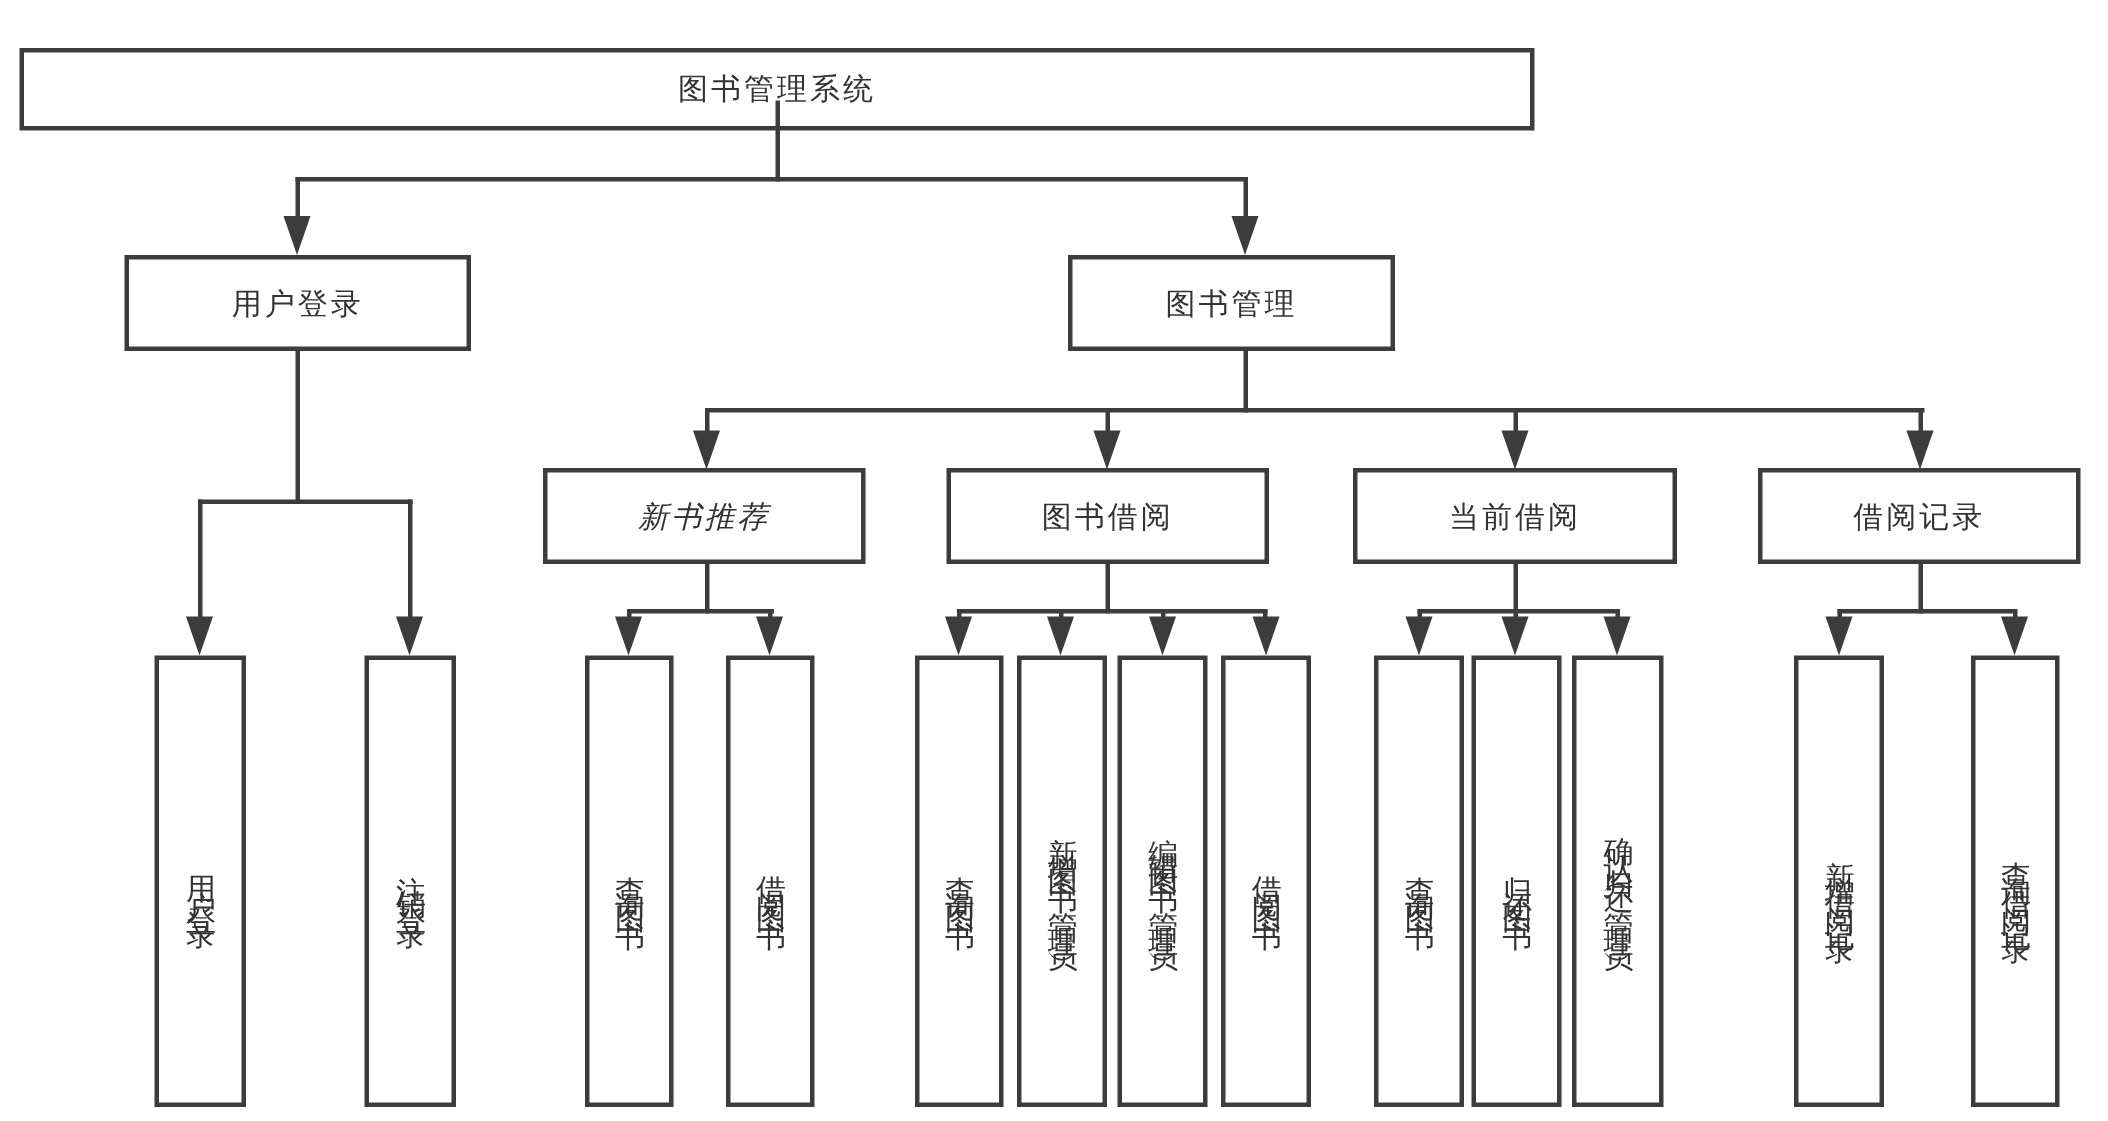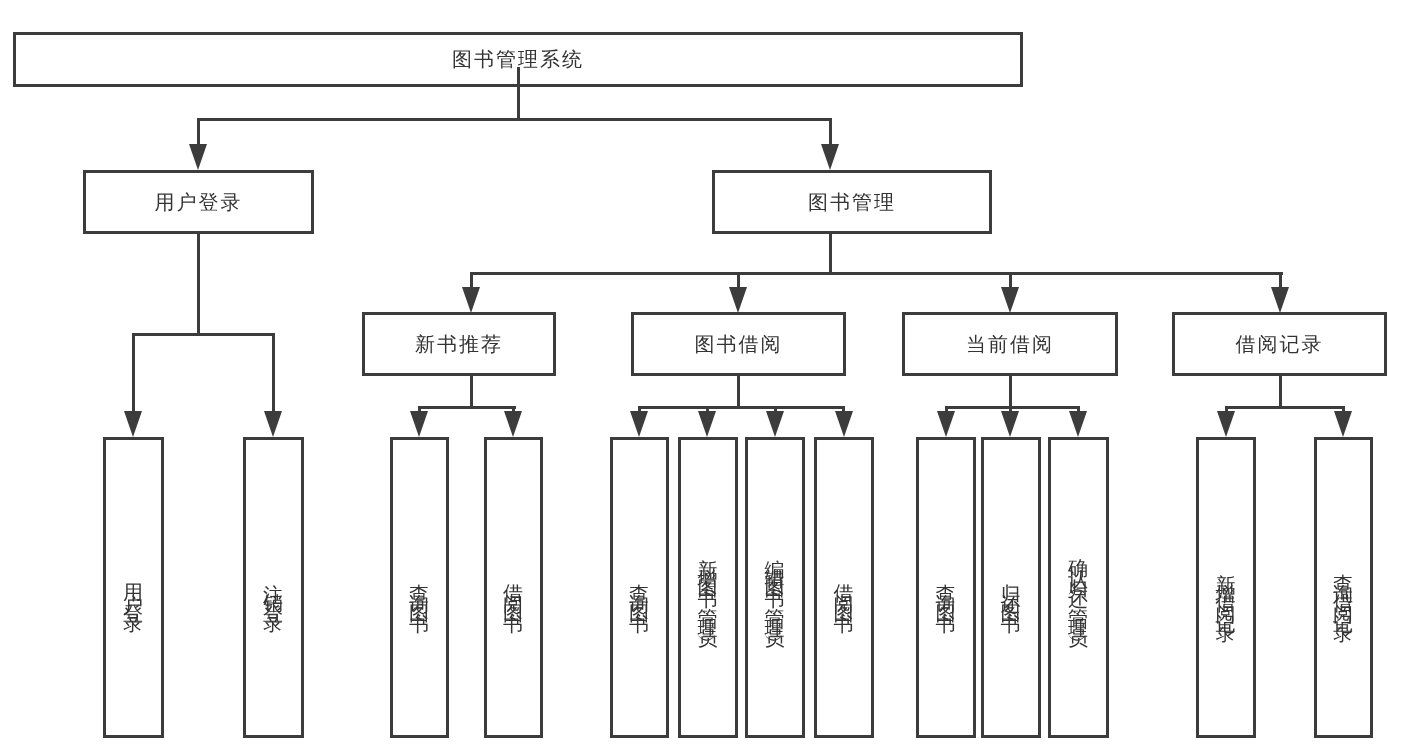--- a/index.html
+++ b/index.html
@@ -65,41 +65,41 @@
   <div class="box" style="left:13px;top:13px;width:1010px;height:55px;margin-top:19px;">图书管理系统</div>
 
   <div class="vline" style="left:517px;top:67px;width:3px;height:54px;"></div>
   <div class="hline" style="left:197px;top:118px;width:635px;height:3px;"></div>
   <div class="vline" style="left:197px;top:118px;width:3px;height:30px;"></div>
   <div class="arrowhead" style="left:189px;top:144px;"></div>
   <div class="vline" style="left:829px;top:118px;width:3px;height:30px;"></div>
   <div class="arrowhead" style="left:821px;top:144px;"></div>
 
   <div class="box" style="left:83px;top:170px;width:231px;height:64px;">用户登录</div>
-  <div class="box" style="left:712px;top:170px;width:280px;height:64px;">图书管理</div>
+  <div class="box" style="left:712px;top:170px;width:218px;height:64px;">图书管理</div>
 
   <div class="vline" style="left:197px;top:233px;width:3px;height:103px;"></div>
   <div class="hline" style="left:132px;top:333px;width:143px;height:3px;"></div>
   <div class="vline" style="left:132px;top:333px;width:3px;height:80px;"></div>
   <div class="arrowhead" style="left:124px;top:411px;"></div>
   <div class="vline" style="left:272px;top:333px;width:3px;height:80px;"></div>
   <div class="arrowhead" style="left:264px;top:411px;"></div>
 
   <div class="vline" style="left:829px;top:233px;width:3px;height:42px;"></div>
   <div class="hline" style="left:470px;top:272px;width:813px;height:3px;"></div>
   <div class="vline" style="left:470px;top:272px;width:3px;height:18px;"></div>
   <div class="arrowhead" style="left:462px;top:287px;"></div>
   <div class="vline" style="left:737px;top:272px;width:3px;height:18px;"></div>
   <div class="arrowhead" style="left:729px;top:287px;"></div>
   <div class="vline" style="left:1009px;top:272px;width:3px;height:18px;"></div>
   <div class="arrowhead" style="left:1001px;top:287px;"></div>
   <div class="vline" style="left:1279px;top:272px;width:3px;height:18px;"></div>
   <div class="arrowhead" style="left:1271px;top:287px;"></div>
 
-  <div class="box" style="left:362px;top:312px;width:194px;height:64px;">新书推荐</div>
+  <div class="box" style="left:362px;top:312px;width:215px;height:64px;font-style:italic;">新书推荐</div>
   <div class="box" style="left:631px;top:312px;width:215px;height:64px;">图书借阅</div>
   <div class="box" style="left:902px;top:312px;width:216px;height:64px;">当前借阅</div>
   <div class="box" style="left:1172px;top:312px;width:215px;height:64px;font-family:Liberation Mono, monospace;">借阅记录</div>
 
   <div class="vline" style="left:470px;top:375px;width:3px;height:34px;"></div>
   <div class="hline" style="left:418px;top:406px;width:98px;height:3px;"></div>
   <div class="vline" style="left:418px;top:406px;width:3px;height:8px;"></div>
   <div class="arrowhead" style="left:410px;top:411px;"></div>
   <div class="vline" style="left:512px;top:406px;width:3px;height:8px;"></div>
   <div class="arrowhead" style="left:504px;top:411px;"></div>

